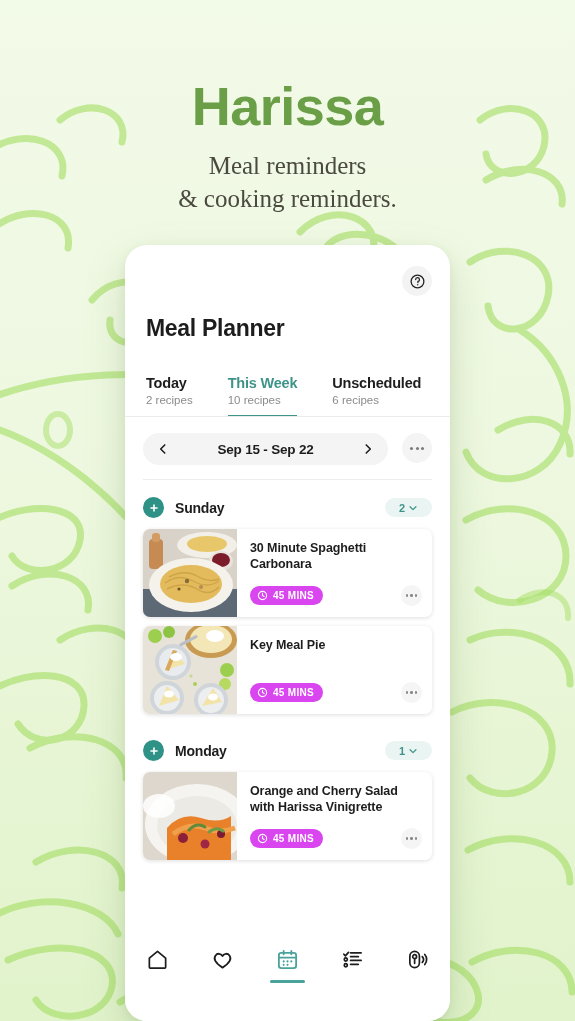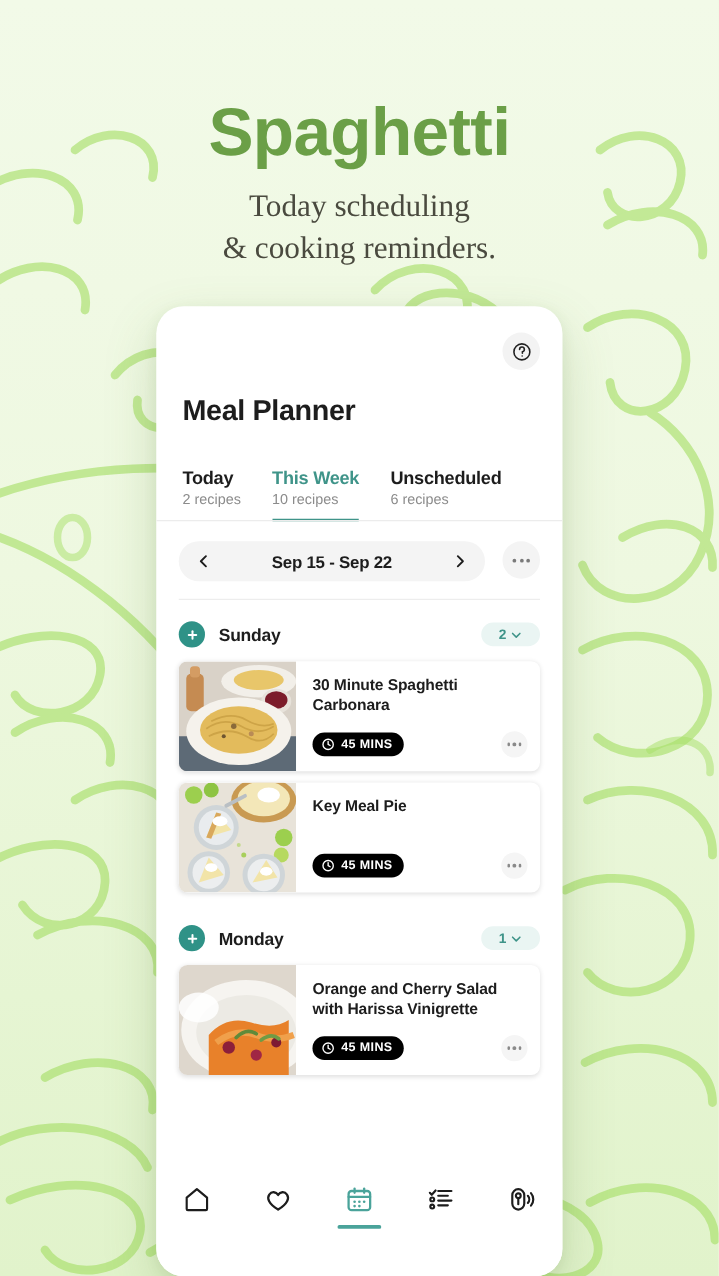--- a/index.html
+++ b/index.html
@@ -43,21 +43,21 @@
     position:absolute;right:18px;top:21px;width:30px;height:30px;border-radius:50%;
     background:#f3f3f3;display:flex;align-items:center;justify-content:center;
   }
 
   .app-title{
     margin:0;padding:0 0 0 21px;
     font-size:23px;font-weight:700;color:#1d1d1d;letter-spacing:-0.3px;flex:none;
   }
 
   
-  .tabs{display:flex;gap:25px;padding:33px 0 0 21px;flex:none;}
+  .tabs{display:flex;gap:35px;padding:33px 0 0 21px;flex:none;}
   .tab{padding-bottom:9px;border-bottom:2.5px solid transparent;}
   .tab .t-label{display:block;font-size:14.5px;font-weight:700;color:#1d1d1d;letter-spacing:-0.2px;}
   .tab .t-sub{display:block;margin-top:3px;font-size:11.5px;color:#8b8b8b;}
   .tab.active{border-bottom-color:#3f9489;}
   .tab.active .t-label{color:#3f9489;}
   .tab.active .t-sub{color:#8b8b8b;}
   .tabs-rule{height:1px;background:#ececec;margin-top:-1px;flex:none;}
 
   
   .datebar{display:flex;gap:14px;padding:16px 18px 14px 18px;flex:none;}
@@ -88,21 +88,21 @@
 
   
   .rcard{
     margin:0 18px 9px 18px;height:88px;border-radius:7px;background:#fff;
     box-shadow:0 1px 4px rgba(0,0,0,.13);display:flex;overflow:hidden;
   }
   .thumb{width:94px;height:88px;flex:none;position:relative;overflow:hidden;}
   .rbody{flex:1;position:relative;padding:11px 10px 0 13px;}
   .rname{font-size:12.5px;font-weight:700;color:#1d1d1d;line-height:1.28;letter-spacing:-0.1px;}
   .mins{
-    position:absolute;left:13px;bottom:12px;height:19px;border-radius:10px;background:#000000;
+    position:absolute;left:13px;bottom:12px;height:19px;border-radius:10px;background:#d946ef;
     display:flex;align-items:center;gap:5px;padding:0 9px 0 7px;
   }
   .mins .mtxt{font-size:10px;font-weight:700;color:#fff;letter-spacing:.3px;}
   .rmore{position:absolute;right:10px;bottom:11px;width:21px;height:21px;border-radius:50%;
     background:#f5f5f5;display:flex;align-items:center;justify-content:center;}
   .rmore i{width:2.6px;height:2.6px;border-radius:50%;background:#8a8a8a;display:block;}
   .rmore .dots{gap:2px;}
 
   
   .navbar{
@@ -156,23 +156,23 @@
       <ellipse cx="178" cy="990" rx="13" ry="18"></ellipse>
       <ellipse cx="58" cy="430" rx="12" ry="16"></ellipse>
       <path d="M208 1000 C 216 982, 232 982, 238 1000"></path>
       <path d="M240 288 C 262 268, 292 278, 286 302"></path>
       <path d="M520 600 C 544 584, 570 594, 568 618"></path>
     </g>
   </svg>
 </div>
 
 <div class="hero">
-  <h1 class="hero-title">Spaghetti</h1>
+  <h1 class="hero-title">Harissa</h1>
   <p class="hero-sub">
-    <span>Today scheduling</span><br>
+    <span>Meal reminders</span><br>
     <span>&amp; cooking reminders.</span>
   </p>
 </div>
 
 <div class="phone">
 
   <div class="help-row">
     <div class="help-btn">
       <svg width="17" height="17" viewBox="0 0 24 24" fill="none" stroke="#222" stroke-width="1.8">
         <circle cx="12" cy="12" r="9"></circle>

